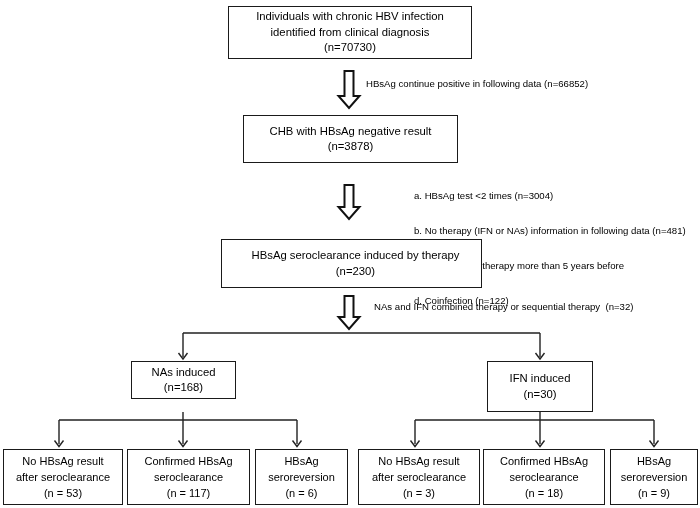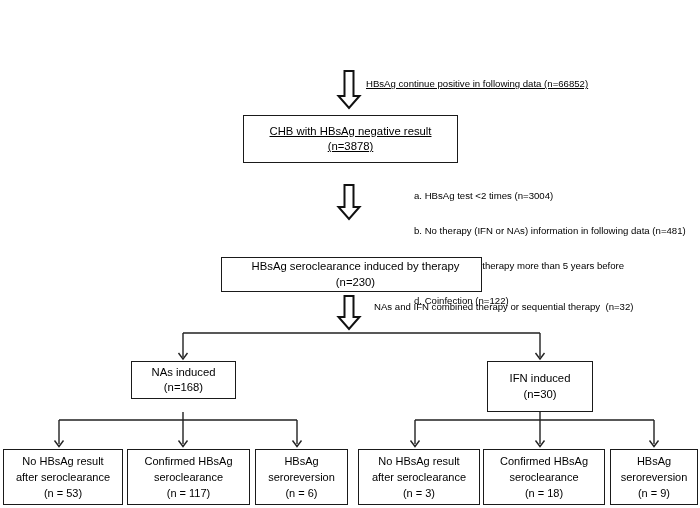--- a/index.html
+++ b/index.html
@@ -75,36 +75,41 @@
     <polyline points="54.5,440.5 59,446.5 63.5,440.5" fill="none" stroke="#222222" stroke-width="1.4"></polyline>
     <polyline points="178.5,440.5 183,446.5 187.5,440.5" fill="none" stroke="#222222" stroke-width="1.4"></polyline>
     <polyline points="292.5,440.5 297,446.5 301.5,440.5" fill="none" stroke="#222222" stroke-width="1.4"></polyline>
 
     <path d="M540 412 V420 M415 420 H654 M415 420 V444 M540 420 V444 M654 420 V444" fill="none" stroke="#222222" stroke-width="1.4"></path>
     <polyline points="410.5,440.5 415,446.5 419.5,440.5" fill="none" stroke="#222222" stroke-width="1.4"></polyline>
     <polyline points="535.5,440.5 540,446.5 544.5,440.5" fill="none" stroke="#222222" stroke-width="1.4"></polyline>
     <polyline points="649.5,440.5 654,446.5 658.5,440.5" fill="none" stroke="#222222" stroke-width="1.4"></polyline>
   </svg>
 
+  <div class="box" style="left:228px; top:6px; width:244px; height:53px;">
+    <div class="bl">Individuals with chronic HBV infection</div>
+    <div class="bl">identified from clinical diagnosis</div>
+    <div class="bl">(n=70730)</div>
+  </div>
 
-  <div class="flow-label" style="left:366px; top:78px;text-decoration:underline;">HBsAg continue positive in following data (n=66852)</div>
+  <div class="flow-label" style="left:366px; top:78px;">HBsAg continue positive in following data (n=66852)</div>
 
-  <div class="box" style="left:243px; top:115px; width:215px; height:48px;text-decoration:underline;">
+  <div class="box" style="left:243px; top:115px; width:215px; height:48px;">
     <div class="bl">CHB with HBsAg negative result</div>
     <div class="bl">(n=3878)</div>
   </div>
 
   <div class="flow-label" style="left:366px; top:167px;margin-left:48px;">
     <div>a. HBsAg test &lt;2 times (n=3004)</div>
     <div>b. No therapy (IFN or NAs) information in following data (n=481)</div>
     <div>c. Discontinued therapy more than 5 years before</div>
     <div>d. Coinfection (n=122)</div>
   </div>
 
-  <div class="box" style="left:221px; top:257px; width:261px; height:35px;padding-left:8px;">
+  <div class="box" style="left:221px; top:239px; width:261px; height:49px;padding-left:8px;">
     <div class="bl">HBsAg seroclearance induced by therapy</div>
     <div class="bl">(n=230)</div>
   </div>
 
   <div class="flow-label" style="left:366px; top:301px;padding-left:8px;">NAs and IFN combined therapy or sequential therapy  (n=32)</div>
 
   <div class="box" style="left:131px; top:361px; width:105px; height:38px;">
     <div class="bl">NAs induced</div>
     <div class="bl">(n=168)</div>
   </div>

